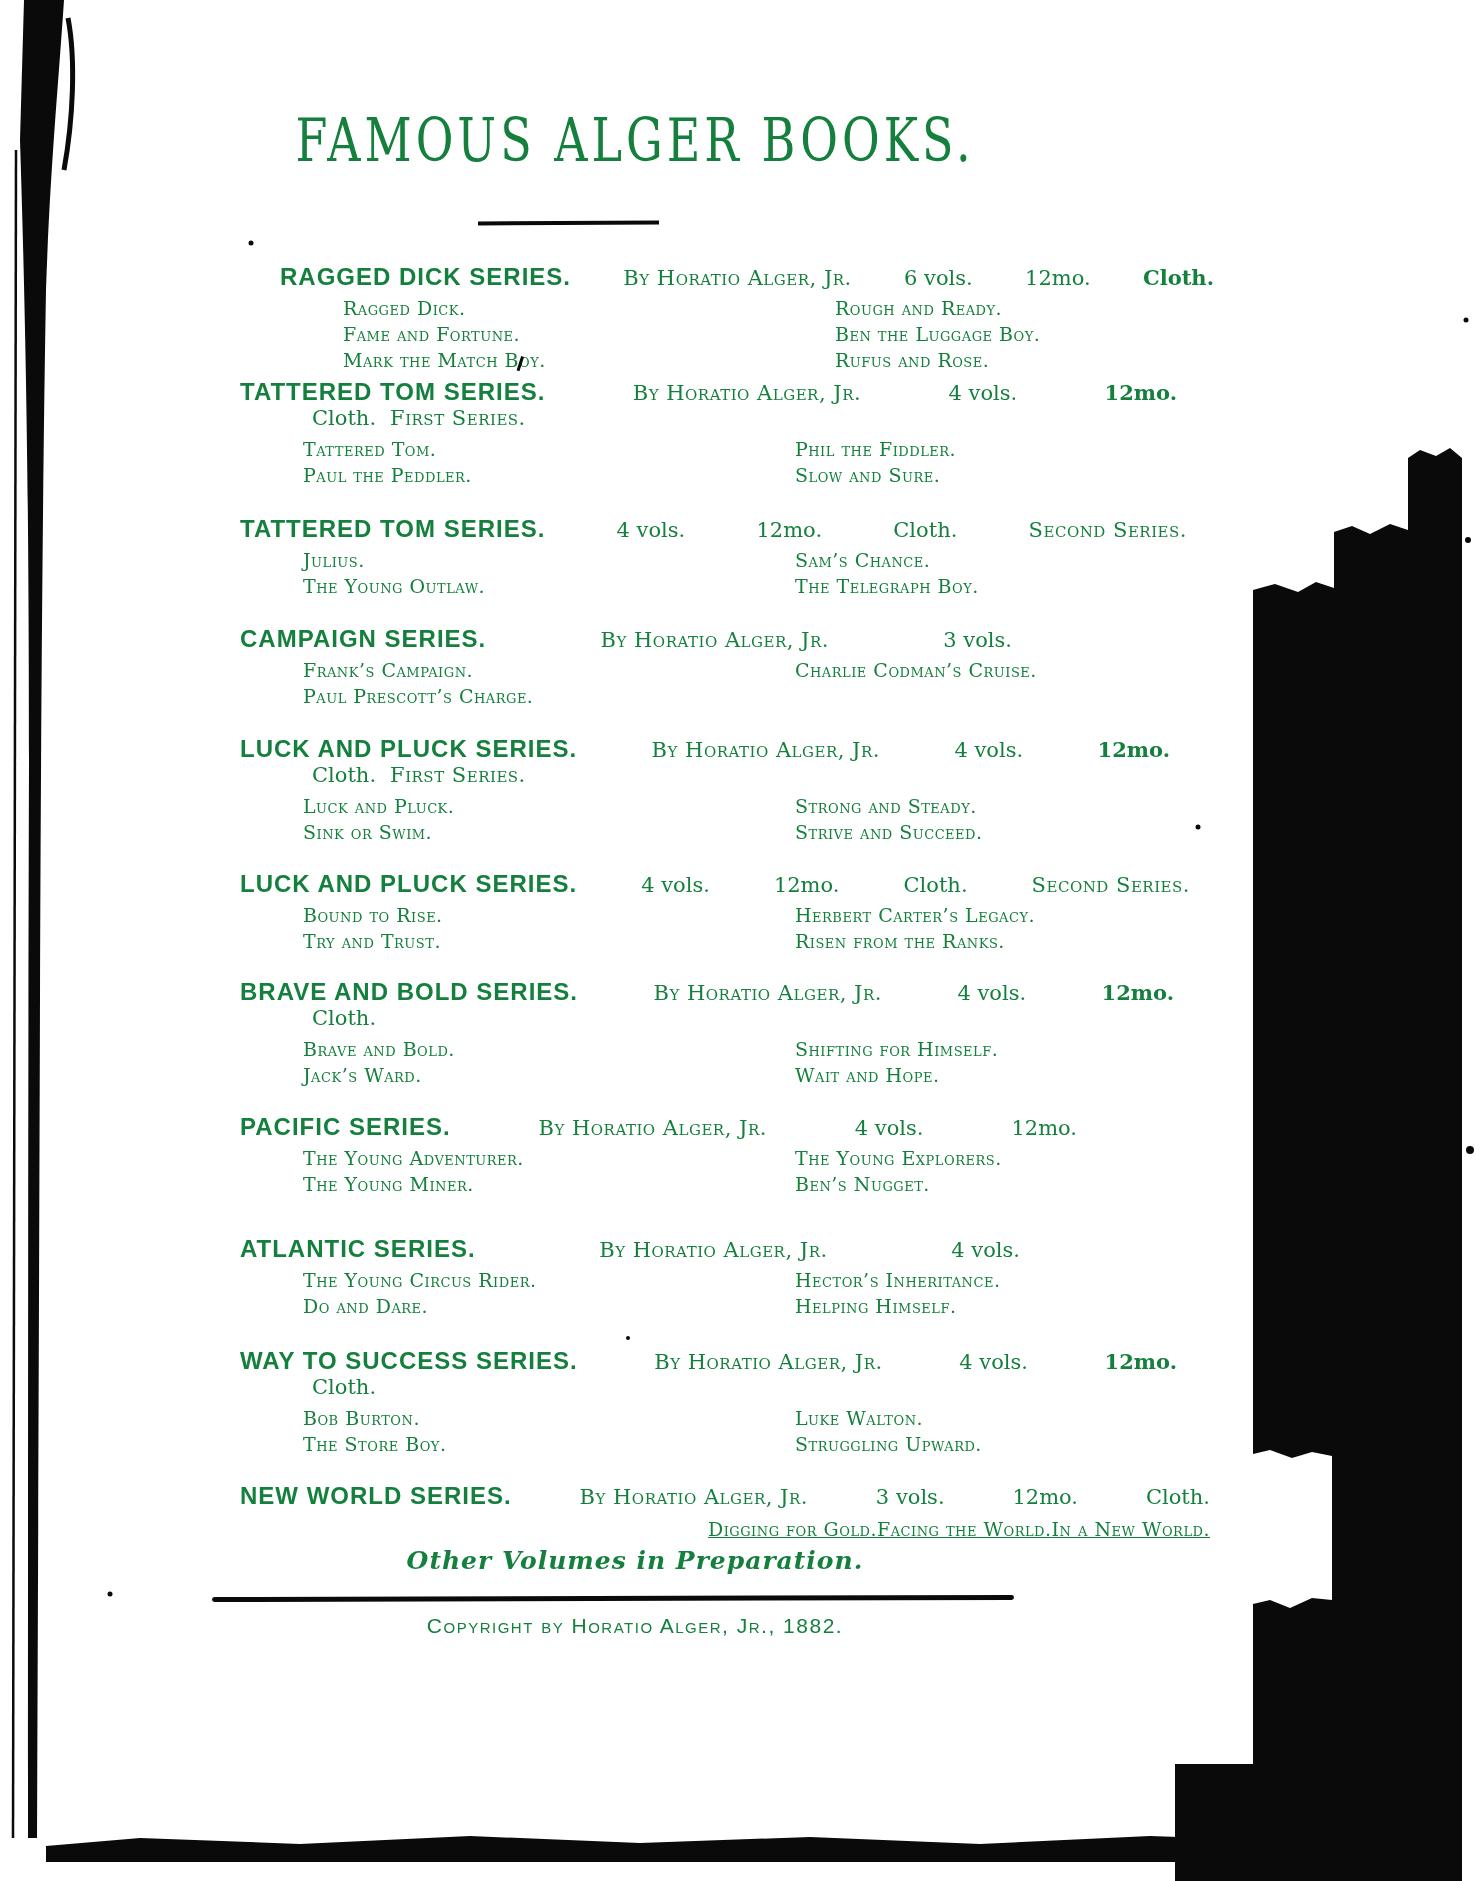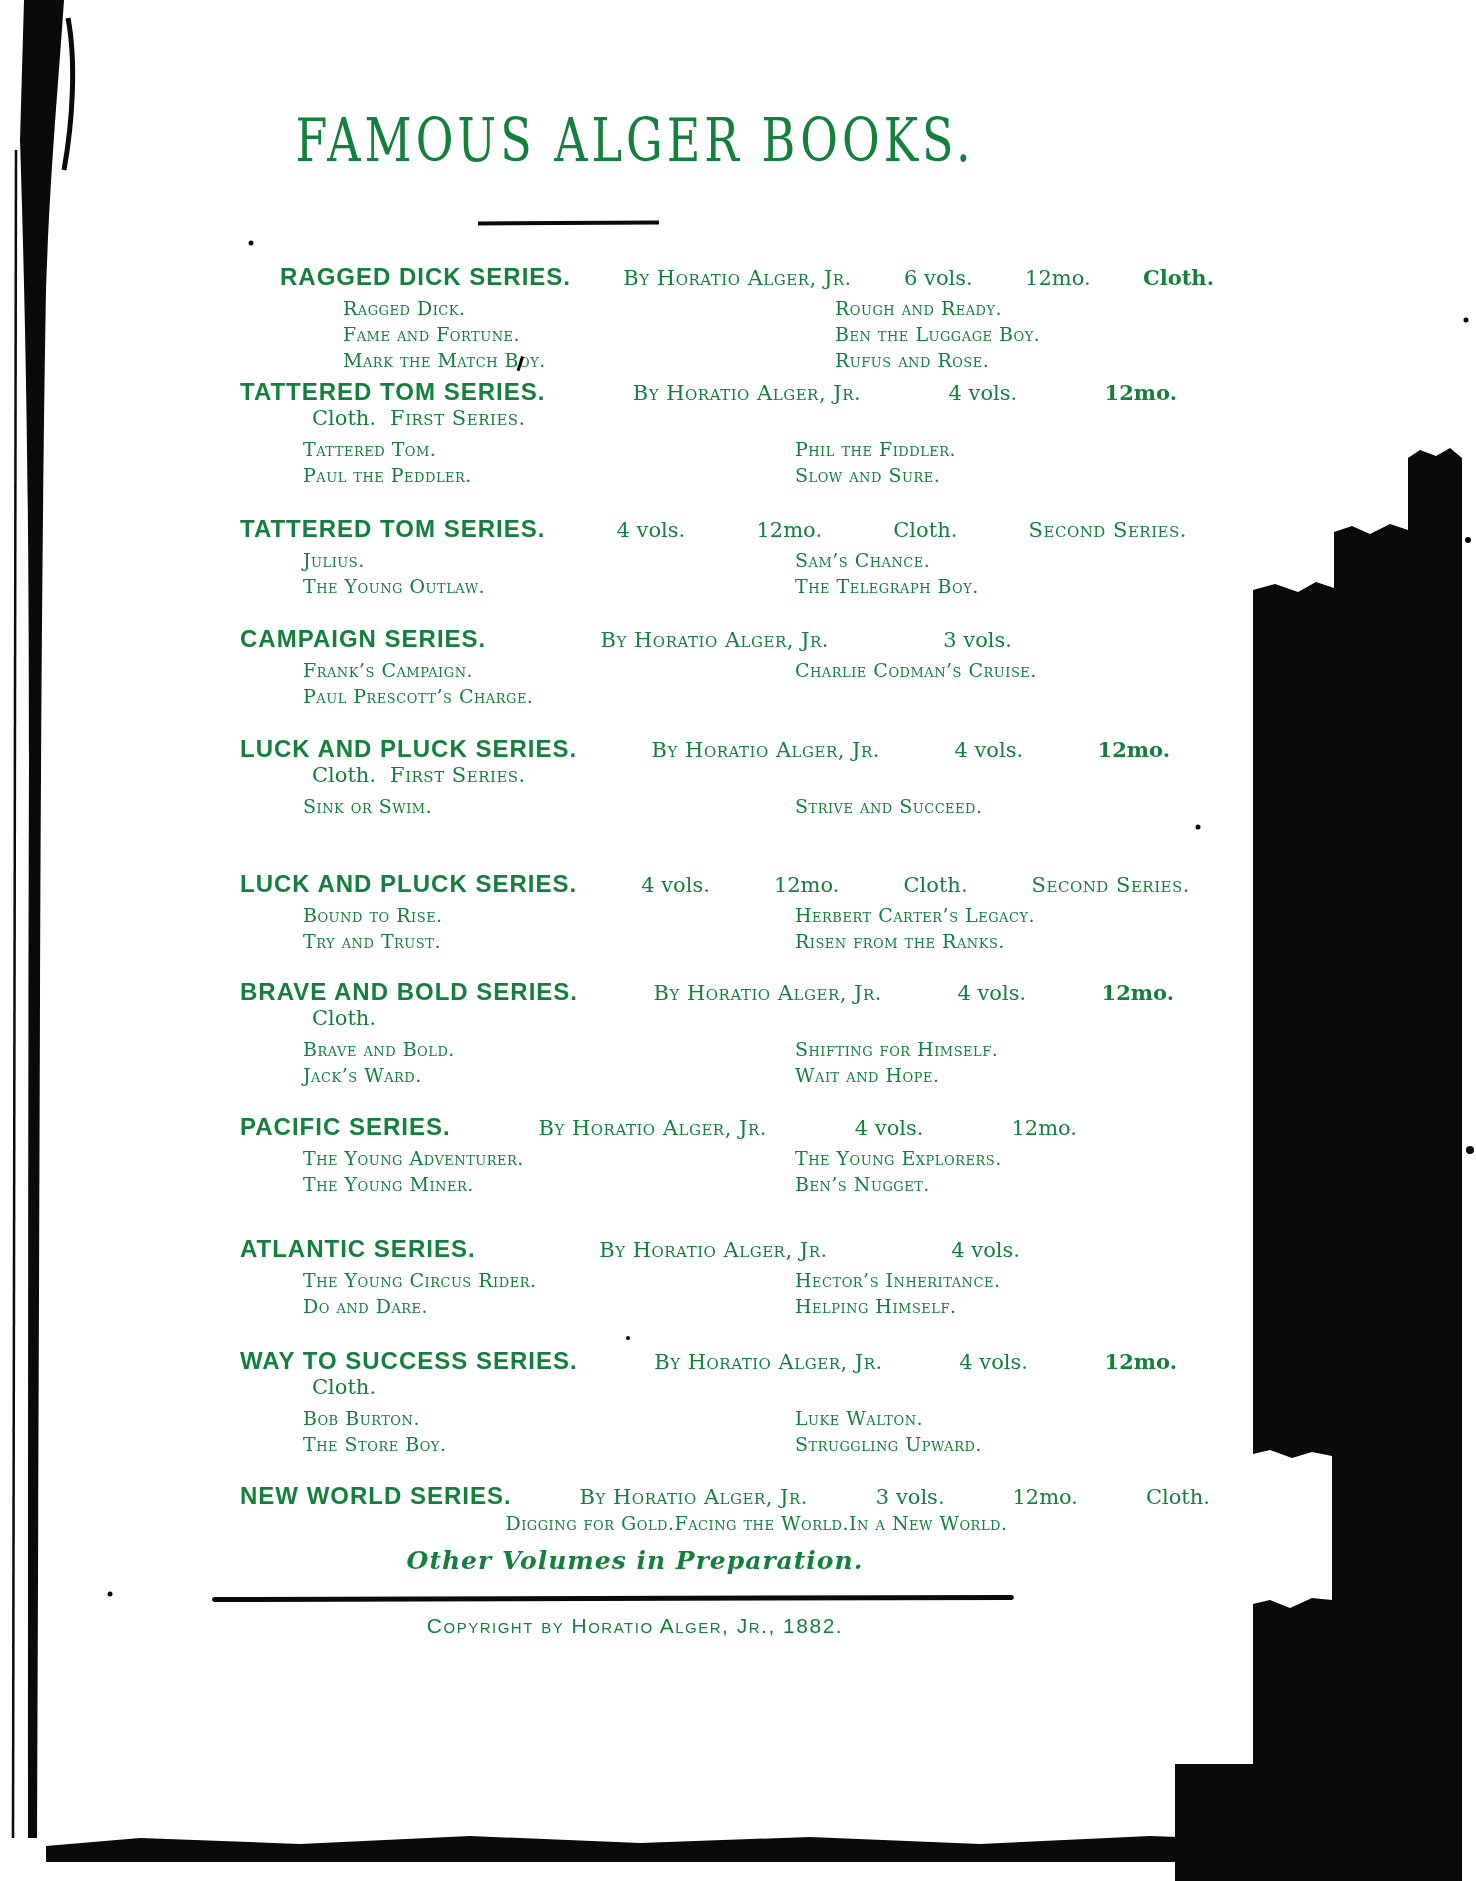--- a/index.html
+++ b/index.html
@@ -38,21 +38,21 @@
   .seg.sc{font-variant:small-caps;letter-spacing:0.5px;}
   .seg.b{font-weight:700;}
   .subline{padding-left:72px;line-height:25px;white-space:nowrap;}
   .subline .seg{margin-right:14px;}
   .books{margin-top:4px;}
   .brow{display:grid;grid-template-columns:492px auto;padding-left:63px;line-height:26px;}
   .book{
     font-family:"DejaVu Serif",serif;font-size:19px;
     font-variant:small-caps;letter-spacing:0.5px;white-space:nowrap;
   }
-  .inline-row{display:flex;justify-content:center;padding-left:63px;width:907px;margin-top:0;line-height:26px;}
+  .inline-row{display:flex;justify-content:flex-end;padding-left:63px;width:907px;margin-top:6px;line-height:26px;text-decoration:underline;}
   
   .other-volumes{
     position:absolute;left:240px;top:1546px;width:790px;text-align:center;
     font-family:"DejaVu Serif",serif;font-style:italic;font-weight:700;
     font-size:25px;letter-spacing:1px;
   }
   .footer-rule{position:absolute;left:212px;top:1596px;width:802px;height:5px;background:#0a0a0a;border-radius:3px;transform:rotate(-0.15deg);}
   .copyright{
     position:absolute;left:240px;top:1614px;width:790px;text-align:center;
     font-family:Liberation Sans, sans-serif;font-size:21px;
@@ -152,20 +152,24 @@
       </div>
       <div class="section" style="top: 735px; width: 930px;">
         <div class="head-line">
           <span class="heading">LUCK AND PLUCK SERIES.</span>
           <span class="seg sc">By Horatio Alger, Jr.</span>
           <span class="seg">4 vols.</span>
           <span class="seg b">12mo.</span>
         </div>
         <div class="subline"><span class="seg">Cloth.</span><span class="seg sc">First Series.</span></div>
         <div class="books">
+          <div class="brow">
+            <span class="book">Luck and Pluck.</span>
+            <span class="book">Strong and Steady.</span>
+          </div>
           <div class="brow">
             <span class="book">Sink or Swim.</span>
             <span class="book">Strive and Succeed.</span>
           </div>
         </div>
       </div>
       <div class="section" style="top: 870px; width: 950px;">
         <div class="head-line">
           <span class="heading">LUCK AND PLUCK SERIES.</span>
           <span class="seg">4 vols.</span>

